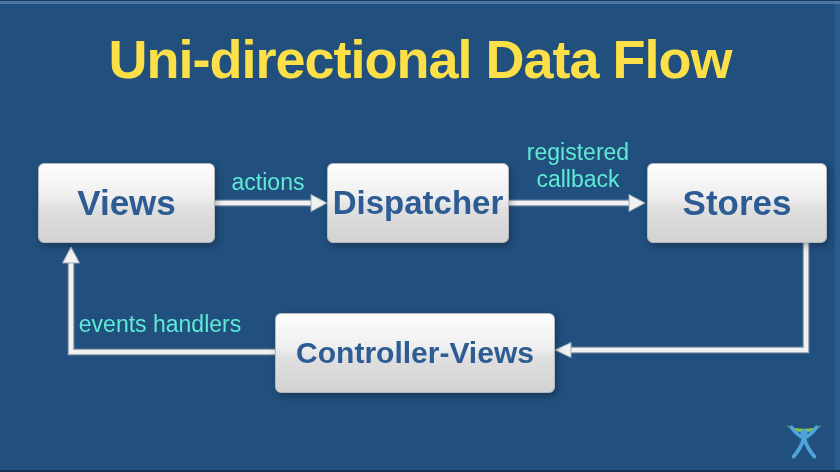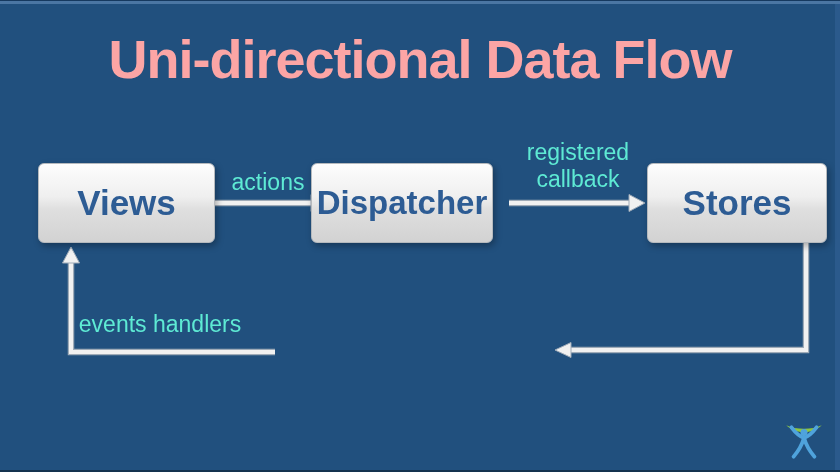--- a/index.html
+++ b/index.html
@@ -9,33 +9,33 @@
     font-family:"Liberation Sans", sans-serif;
   }
   
   .edge-top-dark   { position:absolute; top:0; left:0; right:0; height:1px; background:#16395F; }
   .edge-top-light  { position:absolute; top:1px; left:0; right:0; height:3px; background:#4B76A3; }
   .edge-right      { position:absolute; top:4px; right:0; bottom:0; width:5px; background:#2B5A8C; }
   .edge-bottom     { position:absolute; bottom:0; left:0; right:0; height:2px; background:#14324F; }
 
   .slide-title {
     position:absolute; top:28px; left:0; width:100%;
-    text-align:center; color:#fca5a5; font-size:54px; font-weight:bold;
+    text-align:center; color:#fde047; font-size:54px; font-weight:bold;
     letter-spacing:-1px;
   }
 
   .node {
     position:absolute; display:flex; align-items:center; justify-content:center;
     background:linear-gradient(180deg,#fdfdfd 0%, #efefef 42%, #dfdfdf 58%, #d2d2d2 100%);
     border:1px solid #b5b9bd; border-radius:6px;
     box-shadow:2px 3px 7px rgba(0,0,0,0.30);
     color:#2D5C94; font-weight:bold; white-space:nowrap;
   }
   #node-views      { left:38px;  top:163px; width:175px; height:78px; font-size:35px; }
-  #node-dispatcher { left:311px; top:163px; width:180px; height:78px; font-size:33px; }
+  #node-dispatcher { left:327px; top:163px; width:180px; height:78px; font-size:33px; }
   #node-stores     { left:647px; top:163px; width:178px; height:78px; font-size:35px; }
   #node-controller-views { left:275px; top:313px; width:278px; height:78px; font-size:30px; }
 
   .edge-label {
     position:absolute; color:#5eead4; font-size:23px; line-height:27px;
     transform:translateX(-50%); white-space:nowrap;
   }
   #label-actions            { left:268px; top:169px; }
   #label-registered-callback{ left:578px; top:139px; width:140px; white-space:normal; text-align:center; }
   #label-event-handlers     { left:160px; top:311px; }
@@ -85,20 +85,23 @@
 
   <div class="node" id="node-views">
     <span>Views</span>
   </div>
   <div class="node" id="node-dispatcher">
     <span>Dispatcher</span>
   </div>
   <div class="node" id="node-stores">
     <span>Stores</span>
   </div>
+  <div class="node" id="node-controller-views">
+    <span>Controller-Views</span>
+  </div>
 
   <div class="edge-label" id="label-actions">actions</div>
   <div class="edge-label" id="label-registered-callback">registered callback</div>
   <div class="edge-label" id="label-event-handlers">events handlers</div>
 
   <svg class="logo" viewBox="0 0 40 44">
     <path d="M3 6 C13 15 27 15 37 6 C28 10.5 12 10.5 3 6 Z" fill="#8DC63F"></path>
     <g stroke="#4FA3DC" stroke-width="3.6" stroke-linecap="round" fill="none">
       <path d="M8 8 C12.5 14 16.5 17 20 18"></path>
       <path d="M32 8 C27.5 14 23.5 17 20 18"></path>

